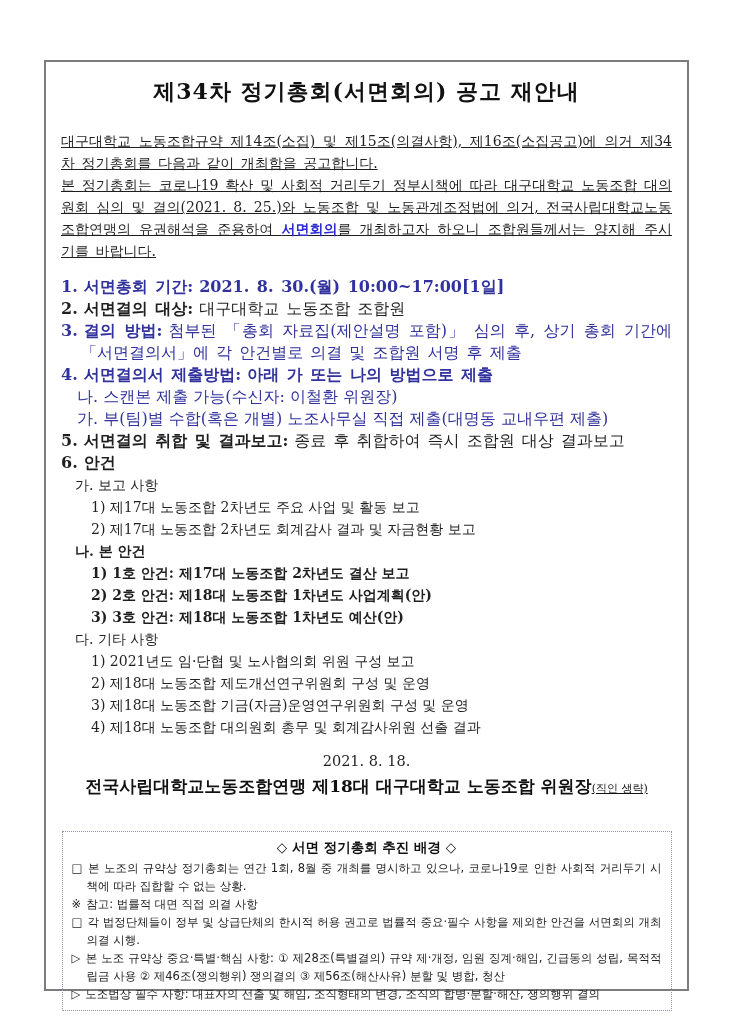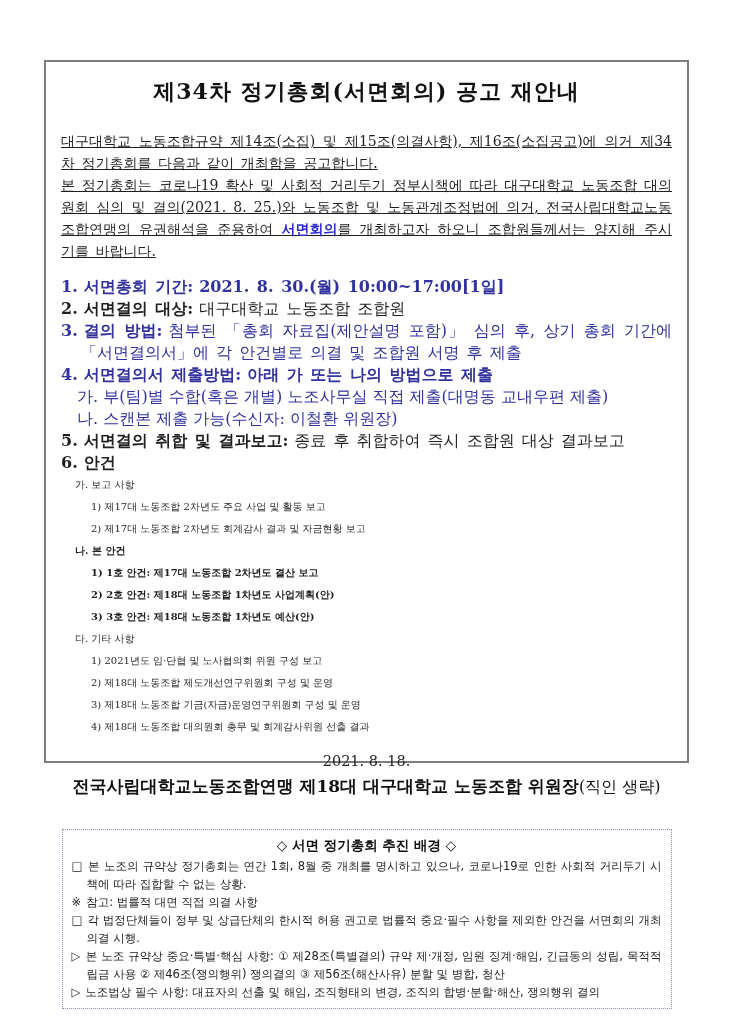--- a/index.html
+++ b/index.html
@@ -2,48 +2,48 @@
 <html><head>
 <meta charset="utf-8">
 <style>
   html,body{margin:0;padding:0;}
   body{
     width:730px;height:1032px;background:#ffffff;position:relative;
     font-family:"DejaVu Serif","Liberation Serif",serif;
     color:#1f1f1f;
   }
   .frame{
-    position:absolute;left:44px;top:60px;width:645px;height:703px;
+    position:absolute;left:44px;top:60px;width:645px;height:931px;
     border:2px solid #7c7c7c;box-sizing:border-box;
     padding:12px 15px 0 15px;background:#ffffff;
   }
   .doc-title{
     margin:2px 0 0 0;text-align:center;
     font-size:22px;font-weight:bold;letter-spacing:1px;line-height:30px;color:#111;
   }
   .intro{margin-top:24px;font-size:14px;line-height:22px;text-align:justify;}
   .intro .para{word-spacing:2px;text-decoration:underline;}
   .hl{color:#2b2bd0;font-weight:bold;}
 
   .nlist{margin-top:14px;font-size:16px;line-height:22px;}
   .nitem{padding-left:20px;text-indent:-20px;text-align:justify;word-spacing:2px;}
   .nitem .num{margin-right:6px;}
   .nitem .lbl{margin-right:6px;}
   .c-blue{color:#32329e;}
   .c-black{color:#1f1f1f;}
   .b{font-weight:bold;}
   .sub-method{padding-left:16px;color:#32329e;}
 
-  .agenda{font-size:10px;line-height:22px;}
+  .agenda{font-size:14px;line-height:22px;}
   .sec-title{padding-left:14px;}
   .sec-item{padding-left:30px;}
 
   .closing-date{margin-top:12px;text-align:center;font-size:14.5px;line-height:22px;}
   .closing-sign{text-align:center;font-size:17px;font-weight:bold;line-height:28px;color:#111;}
-  .seal-note{font-size:16px;font-weight:normal;}
+  .seal-note{font-size:11px;font-weight:normal;text-decoration:underline;}
 
   .bg-box{
     margin:28px auto 0 auto;width:610px;box-sizing:border-box;
     border:1px dotted #9191bb;
     padding:5px 9px 7px 9px;
     font-family:"DejaVu Sans","Liberation Sans",sans-serif;
     font-size:11.5px;line-height:18px;color:#222;
   }
   .bg-box-title{text-align:center;font-weight:bold;font-size:13.5px;line-height:21px;margin-bottom:1px;color:#111;}
   .bline{padding-left:15px;text-indent:-15px;text-align:justify;}
@@ -59,22 +59,22 @@
   <div class="intro">
     <div class="para">대구대학교 노동조합규약 제14조(소집) 및 제15조(의결사항), 제16조(소집공고)에 의거 제34차 정기총회를 다음과 같이 개최함을 공고합니다.</div>
     <div class="para"><span>본 정기총회는 코로나19 확산 및 사회적 거리두기 정부시책에 따라 대구대학교 노동조합 대의원회 심의 및 결의(2021. 8. 25.)와 노동조합 및 노동관계조정법에 의거, 전국사립대학교노동조합연맹의 유권해석을 준용하여 </span><span class="hl">서면회의</span><span>를 개최하고자 하오니 조합원들께서는 양지해 주시기를 바랍니다.</span></div>
   </div>
 
   <div class="nlist">
     <div class="nitem c-blue b"><span class="num">1.</span><span class="lbl">서면총회 기간:</span><span class="val">2021. 8. 30.(월) 10:00~17:00[1일]</span></div>
     <div class="nitem c-black"><span class="num b">2.</span><span class="lbl b">서면결의 대상:</span><span class="val">대구대학교 노동조합 조합원</span></div>
     <div class="nitem c-blue"><span class="num b">3.</span><span class="lbl b">결의 방법:</span><span class="val">첨부된 「총회 자료집(제안설명 포함)」 심의 후, 상기 총회 기간에 「서면결의서」에 각 안건별로 의결 및 조합원 서명 후 제출</span></div>
     <div class="nitem c-blue b"><span class="num">4.</span><span class="lbl">서면결의서 제출방법:</span><span class="val">아래 가 또는 나의 방법으로 제출</span></div>
+    <div class="sub-method">나. 스캔본 제출 가능(수신자: 이철환 위원장)</div>
     <div class="sub-method">가. 부(팀)별 수합(혹은 개별) 노조사무실 직접 제출(대명동 교내우편 제출)</div>
-    <div class="sub-method">나. 스캔본 제출 가능(수신자: 이철환 위원장)</div>
     <div class="nitem c-black"><span class="num b">5.</span><span class="lbl b">서면결의 취합 및 결과보고:</span><span class="val">종료 후 취합하여 즉시 조합원 대상 결과보고</span></div>
     <div class="nitem c-black"><span class="num b">6.</span><span class="lbl b">안건</span></div>
   </div>
 
   <div class="agenda">
     <div class="sec-title">가. 보고 사항</div>
     <div class="sec-item">1) 제17대 노동조합 2차년도 주요 사업 및 활동 보고</div>
     <div class="sec-item">2) 제17대 노동조합 2차년도 회계감사 결과 및 자금현황 보고</div>
     <div class="sec-title b"><span>나. 본 안건</span></div>
     <div class="sec-item b">1) 1호 안건: 제17대 노동조합 2차년도 결산 보고</div>

